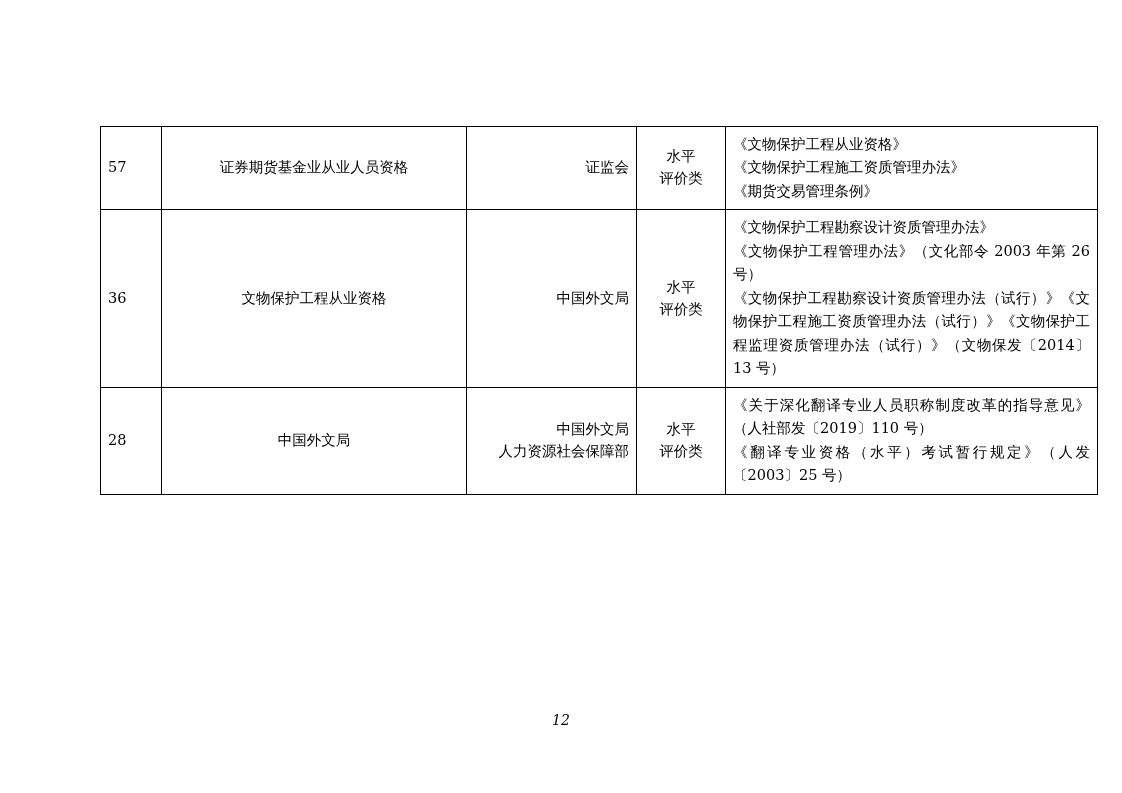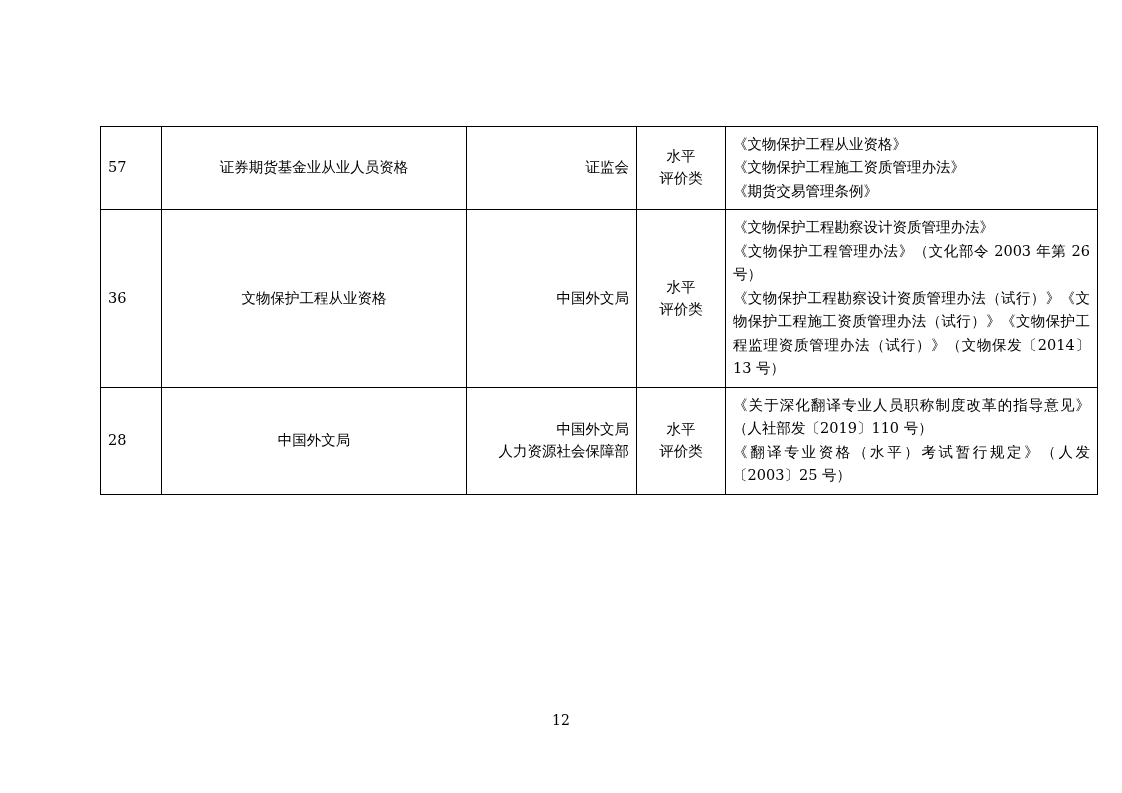--- a/index.html
+++ b/index.html
@@ -57,20 +57,21 @@
     text-justify: inter-ideograph;
   }
   .page-number {
     position: absolute;
     left: 0;
     top: 712px;
     width: 1122px;
     text-align: center;
     font-size: 14px;
     font-family: "DejaVu Serif", "Liberation Serif", serif;
+    font-style: italic;
   }
 </style>
 </head>
 <body>
 
 <div class="page">
 
   <table class="doc-table">
     <tbody>
 

